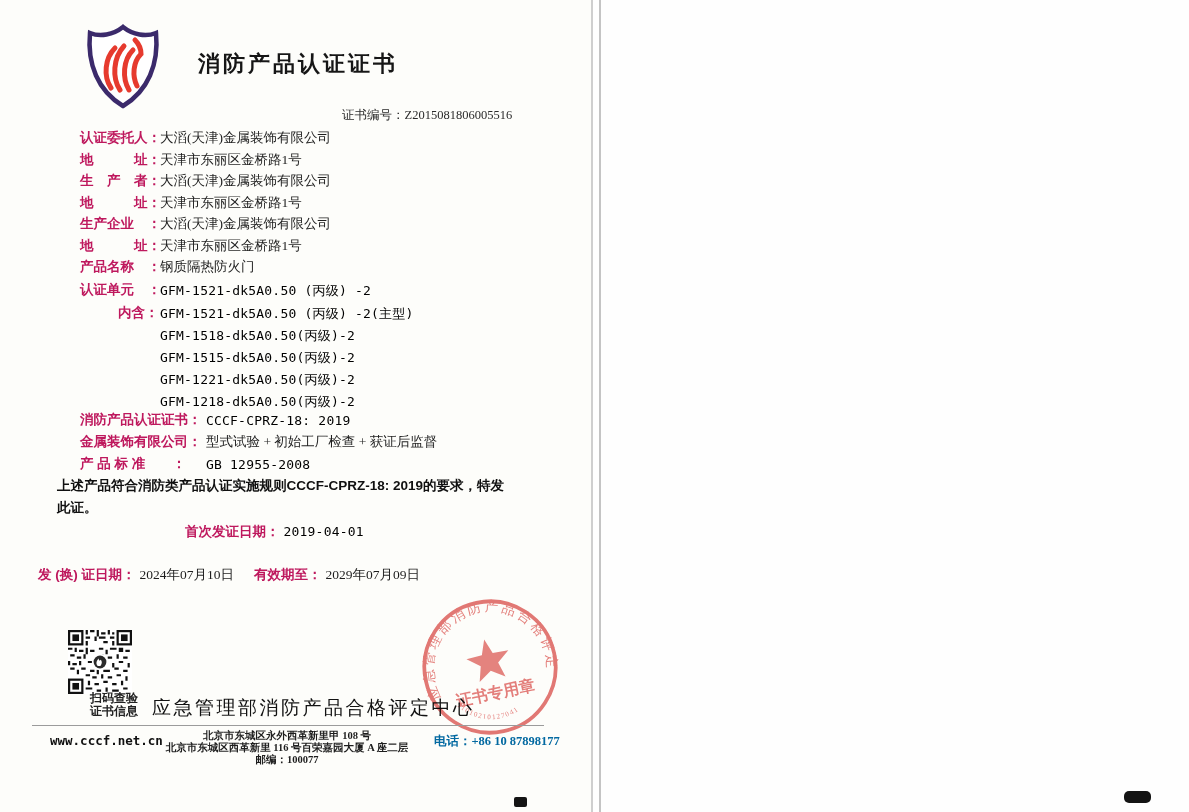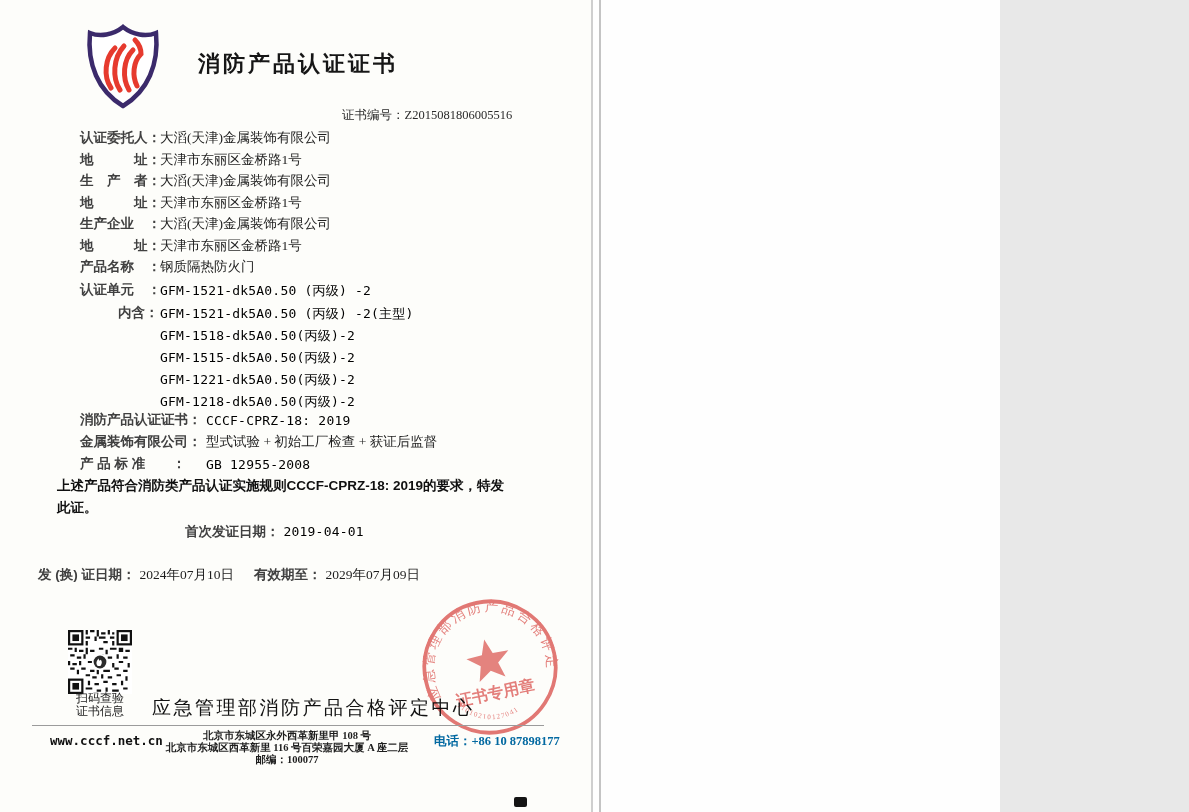--- a/index.html
+++ b/index.html
@@ -1,37 +1,37 @@
 <!DOCTYPE html>
 <html><head>
 <meta charset="utf-8">
 <style>
   html,body{margin:0;padding:0;background:#e8e8e8;}
-  .sheet{position:relative;width:1000px;height:812px;background:#ffffff;overflow:hidden;
+  .sheet{position:relative;width:1189px;height:812px;background:#ffffff;overflow:hidden;
          font-family:"Liberation Serif",serif;color:#222;}
   .page{position:absolute;top:0;height:812px;}
   .page-left{left:0;width:592px;background:#fdfdfa;}
   .page-right{left:601px;width:588px;background:#fefefe;}
   .divider-a{position:absolute;top:0;left:591px;width:2px;height:812px;background:#cfcfcf;}
   .divider-b{position:absolute;top:0;left:599px;width:2px;height:812px;background:#c4c4c4;}
   .row{position:absolute;white-space:nowrap;line-height:1.25;}
   .title{font-weight:700;font-size:22px;letter-spacing:3px;color:#161616;}
   .certno{font-size:12.5px;color:#2a2a2a;}
-  .lbl{font-family:"Liberation Sans",sans-serif;font-weight:700;font-size:13.5px;color:#404040;}
+  .lbl{font-family:"Liberation Sans",sans-serif;font-weight:700;font-size:13.5px;color:#be185d;}
   .val{font-size:13.5px;color:#1e1e1e;}
   .code{font-family:"DejaVu Sans Mono",monospace;font-size:13px;letter-spacing:.2px;color:#000000;}
   .bold-stmt{font-family:"Liberation Sans",sans-serif;font-weight:700;font-size:13.5px;color:#101010;}
   .verify{position:absolute;text-align:center;font-size:13px;letter-spacing:.6px;color:#242424;line-height:1.12;}
   .issuer{font-size:19px;letter-spacing:2.5px;color:#121212;}
   .hr{position:absolute;height:1px;background:#9b9b9b;}
   .site{font-family:"DejaVu Sans Mono",monospace;font-weight:700;font-size:12.5px;color:#111;}
   .addr{position:absolute;text-align:center;font-weight:700;font-size:10.5px;line-height:1.16;color:#1d1d1d;}
   .phone{font-weight:700;font-size:12.5px;color:#0369a1;}
   .qr{position:absolute;width:64px;height:64px;}
-  .qr-caption{position:absolute;text-align:center;font-size:12px;font-weight:400;line-height:1.12;color:#222;}
+  .qr-caption{position:absolute;text-align:right;font-size:12px;font-weight:700;line-height:1.12;color:#222;}
   .stamp{position:absolute;width:150px;height:150px;mix-blend-mode:multiply;opacity:.88;}
   .stamp-left{left:415px;top:592px;transform:rotate(-12deg);}
   .logo{position:absolute;}
   .artifact{position:absolute;background:#141414;}
 </style>
 </head>
 <body>
 
 <div class="sheet">
 

